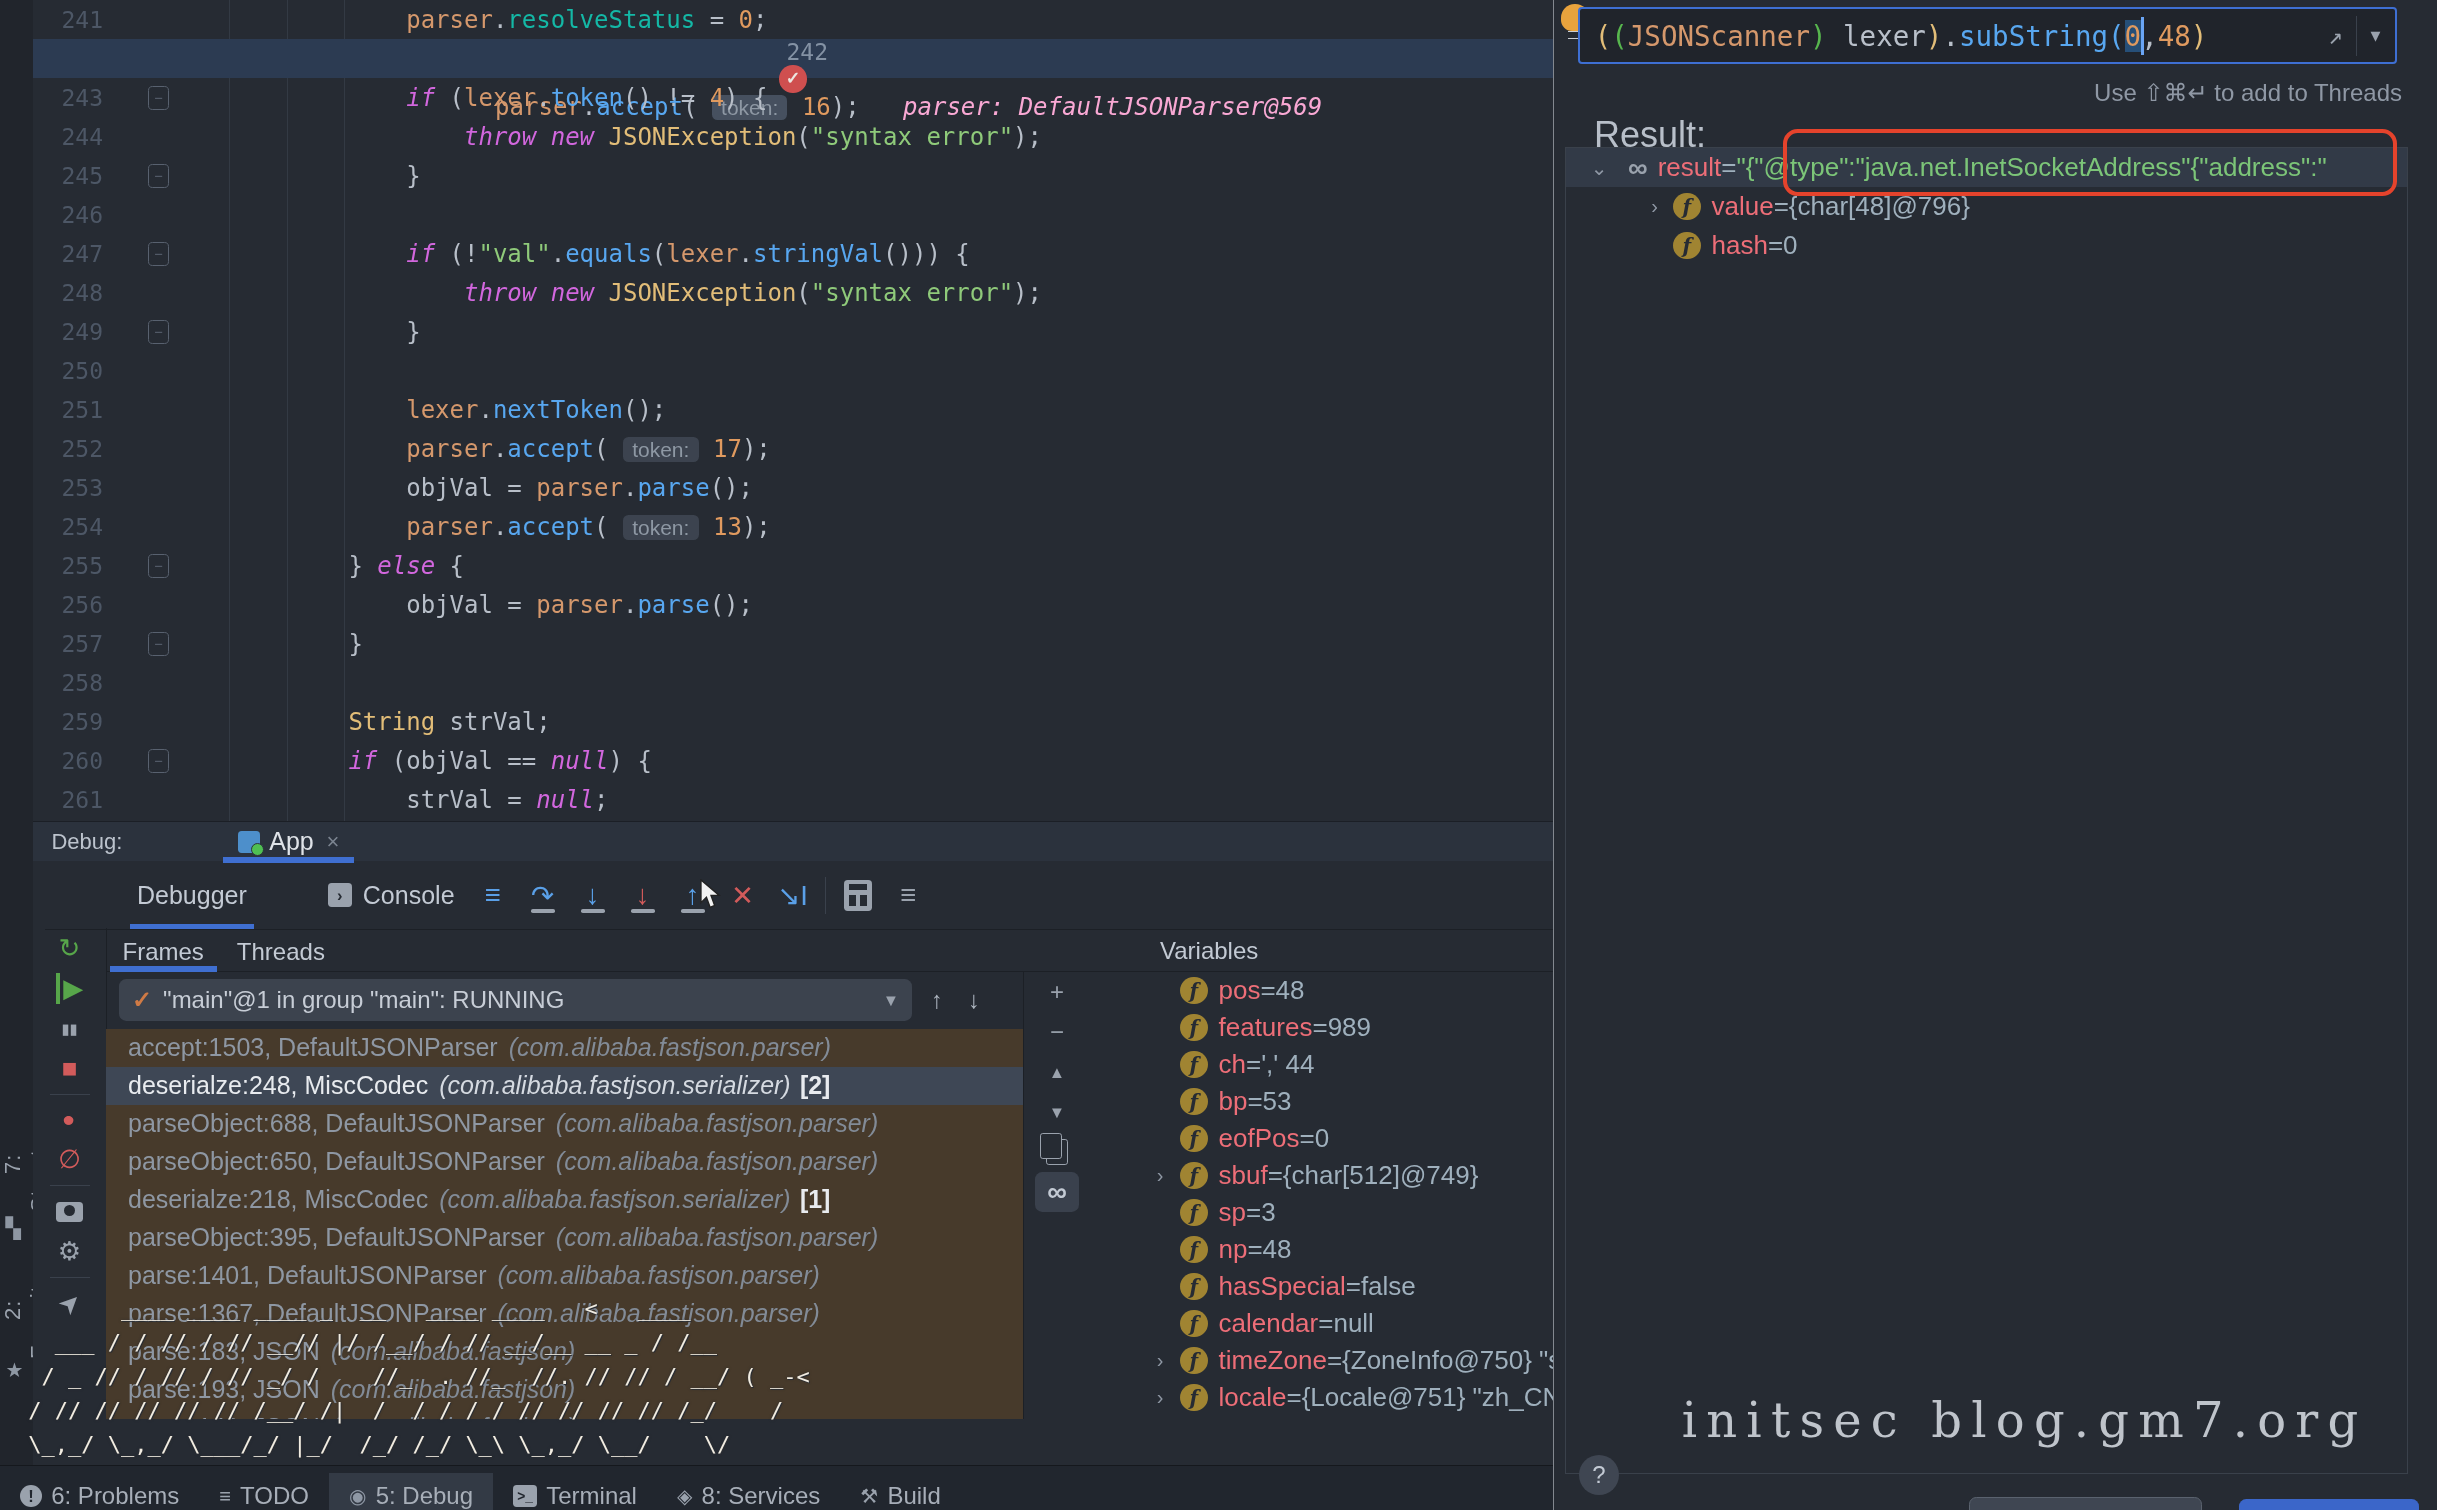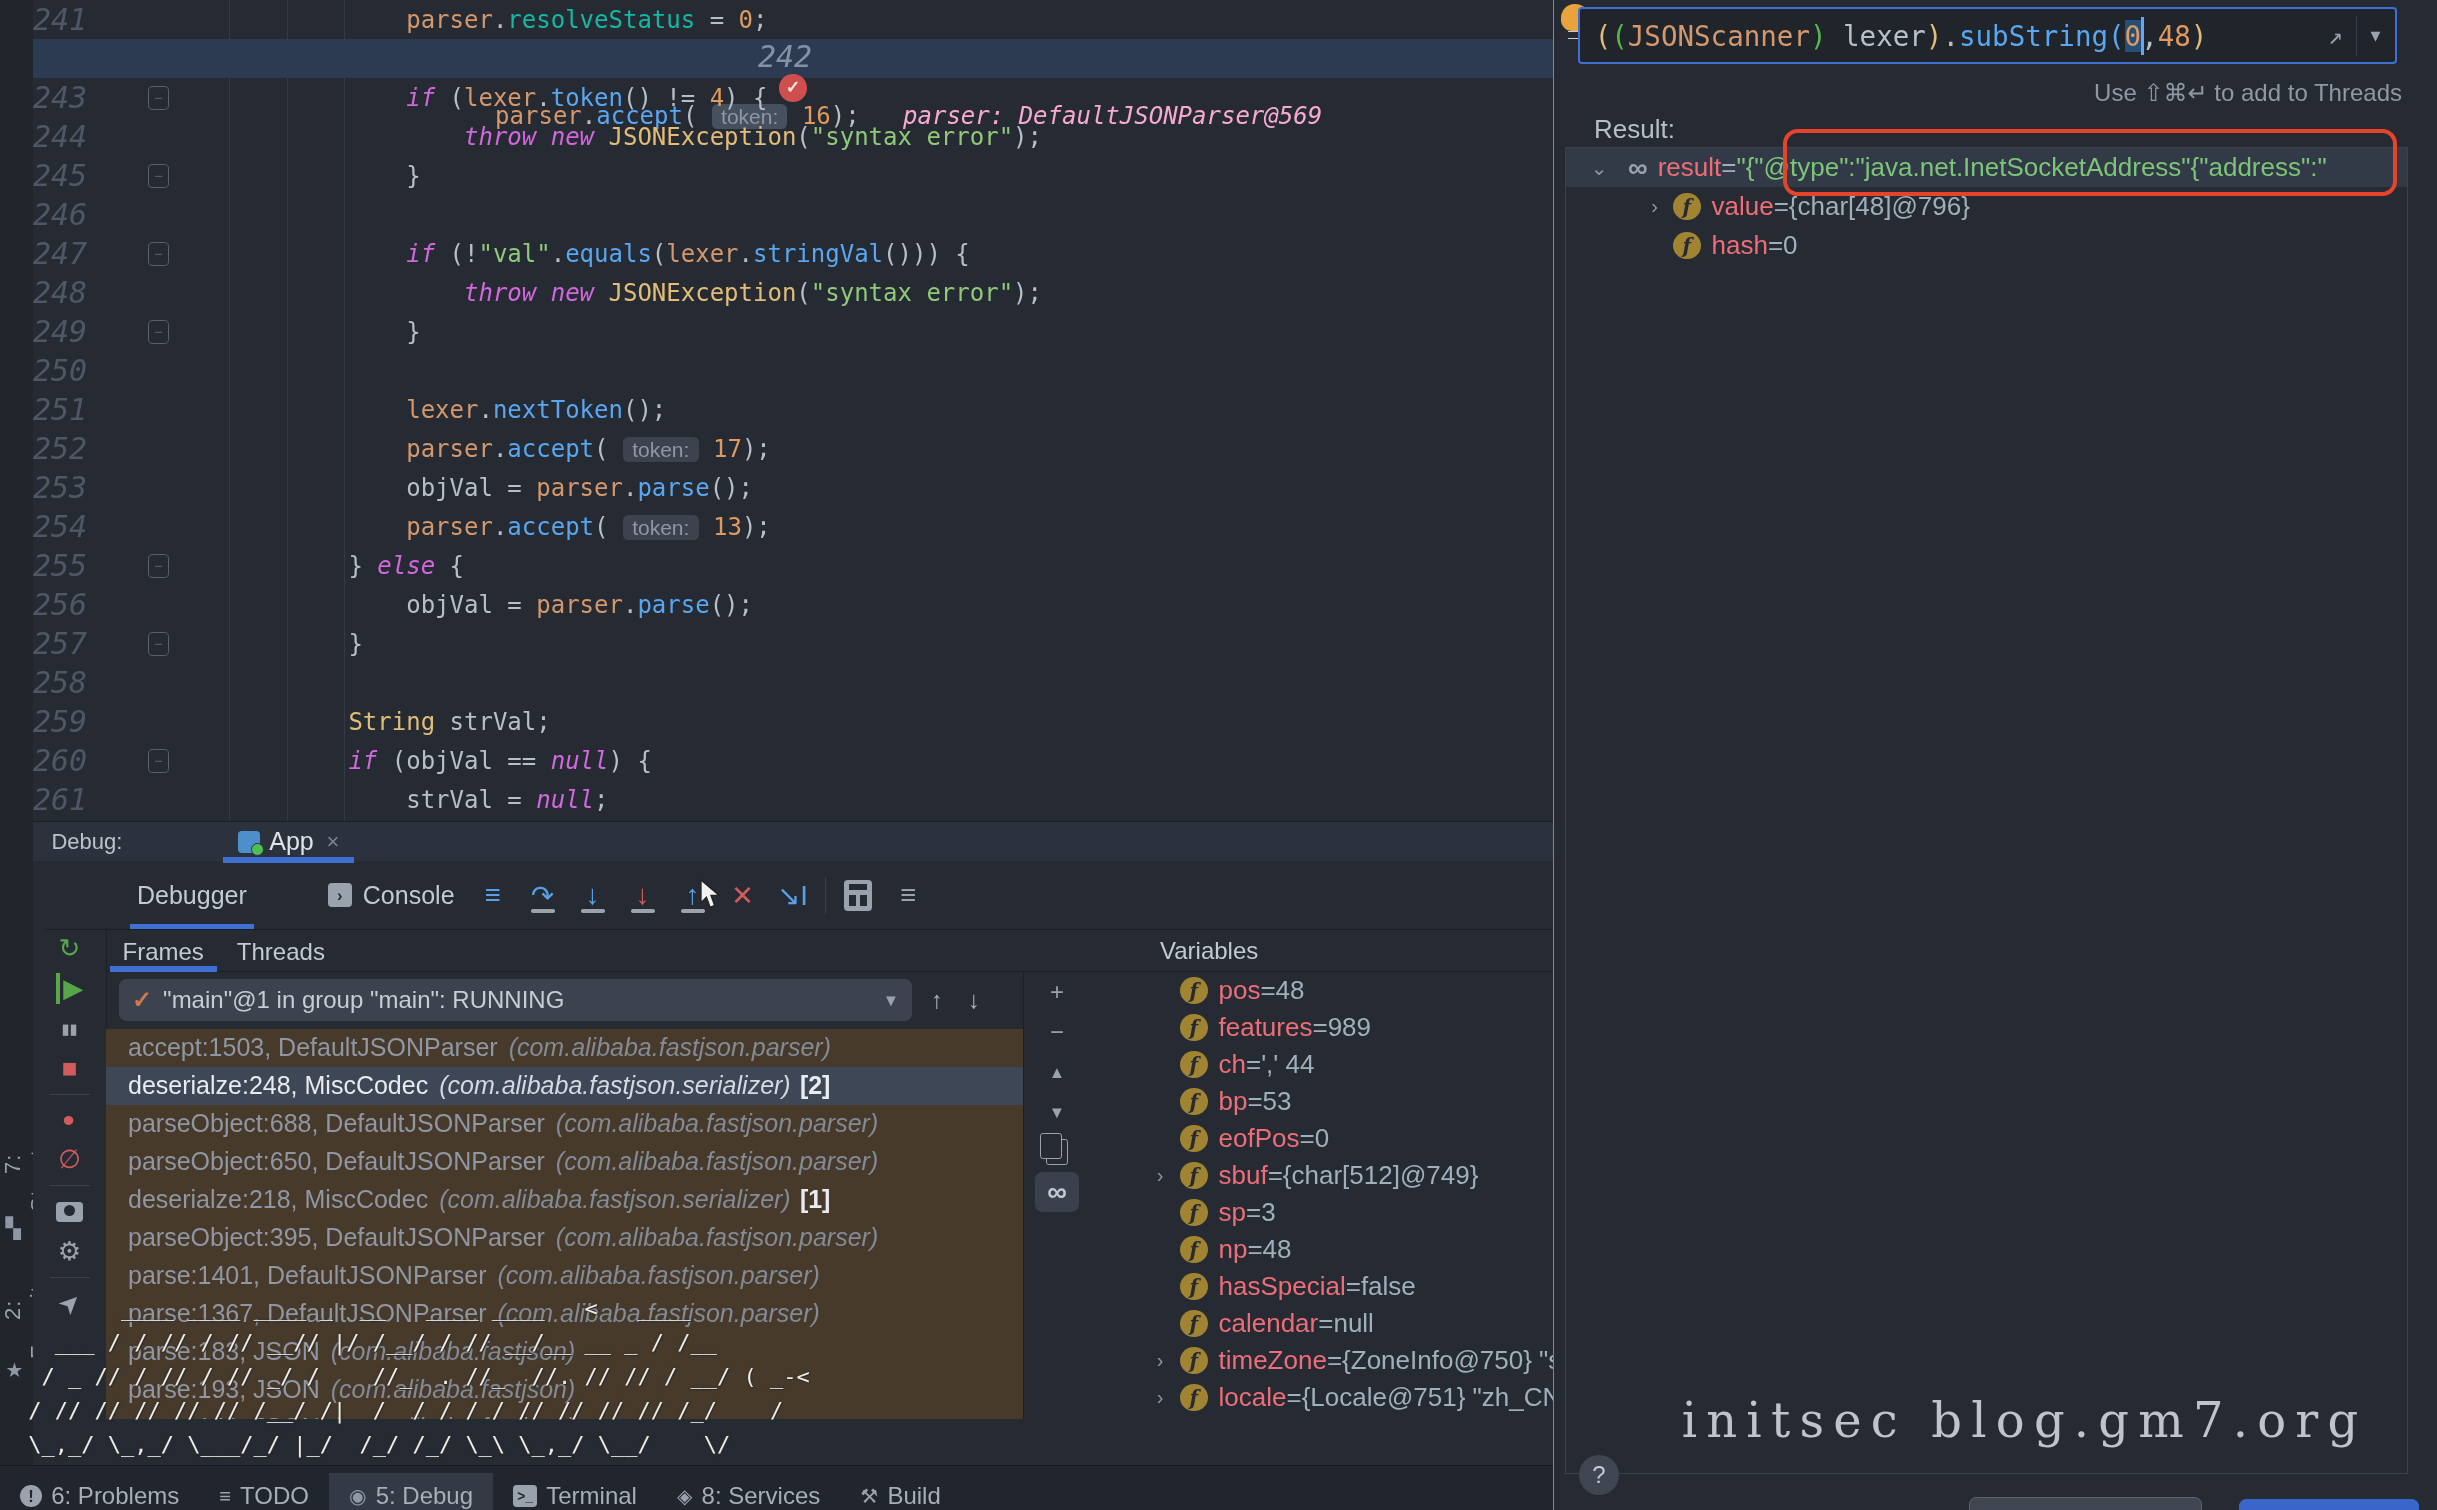--- a/index.html
+++ b/index.html
@@ -8,21 +8,21 @@
   
   .left-strip{position:absolute;left:0;top:0;width:33px;height:1511px;background:#21252c;border-right:0.9px solid #1b1f26;}
   .strip-label{position:absolute;left:0;width:33px;writing-mode:vertical-rl;transform:rotate(180deg);
                color:#9aa2ad;font-size:22px;letter-spacing:0.9px;text-align:center;}
   .strip-icon{position:absolute;left:5.5px;color:#8e97a3;font-size:20px;}
   
   .editor{position:absolute;left:33px;top:0;width:1520px;height:821px;background:#262b33;overflow:hidden;}
   .guide{position:absolute;top:0;bottom:0;width:0.9px;background:#333a44;}
   .crow{position:relative;display:flex;height:39px;align-items:center;}
   .crow.cur{background:#2c3b52;flex-direction:column;}
-  .lnum{width:70px;font-family:"DejaVu Sans Mono",monospace;font-size:30px;color:#4d5766;flex:none;font-style:italic;}
+  .lnum{width:70px;text-align:right;font-family:"DejaVu Sans Mono",monospace;font-size:23px;color:#4d5766;flex:none;}
   .crow.cur .lnum{color:#8492a4;}
   .bpcol{width:39px;flex:none;display:flex;justify-content:center;}
   .foldcol{width:33px;flex:none;display:flex;justify-content:center;}
   .bpdot{width:27.5px;height:27.5px;border-radius:50%;background:#cf4f4f;color:#ece6e0;font-size:17.4px;
          display:flex;align-items:center;justify-content:center;font-weight:bold;}
   .foldm{width:18.4px;height:22px;border:1.8px solid #58616f;border-radius:4.6px;color:#58616f;font-size:14.7px;
          display:flex;align-items:center;justify-content:center;background:#262b33;z-index:2;}
   .ctext{margin:0;font-family:"DejaVu Sans Mono",monospace;font-size:24px;white-space:pre;color:#b8bfc9;}
   .t-d{color:#b8bfc9}.t-o{color:#d5986c}.t-p{color:#14b8a6}.t-b{color:#58a7f0}
   .t-k{color:#d267de;font-style:italic}.t-y{color:#e2bd78}.t-s{color:#8fca7a}.t-n{color:#e09a5f}
@@ -111,21 +111,21 @@
   .expr{position:absolute;left:24px;top:7.3px;width:2372px;max-width:2372px;right:42px;width:auto;height:53px;background:#20242b;
         border:2.8px solid #3e6fd3;border-radius:4px;display:flex;align-items:center;padding:0 14.7px;
         font-family:"DejaVu Sans Mono",monospace;font-size:27.5px;white-space:pre;}
   .e-py{color:#e2bd78}.e-pg{color:#57b64e}.e-pb{color:#58a7f0}.e-cls{color:#d5986c}
   .e-d{color:#b9c0ca}.e-m{color:#58a7f0}.e-n{color:#e09a5f}
   .e-sel{background:#264f78;position:relative;}
   .e-sel:after{content:"";position:absolute;right:-2.8px;top:-2.8px;bottom:-2.8px;width:2.8px;background:#6aa5f5;}
   .expr-right{margin-left:auto;display:flex;align-items:center;gap:13px;color:#9aa2ad;}
   .expr-div{width:1.8px;height:40px;background:#3a414c;}
   .watch-hint{position:absolute;right:37px;top:79px;color:#8f98a5;font-size:24px;}
-  .result-label{position:absolute;left:40px;top:114px;color:#b8bfc9;font-size:26px;}
+  .result-label{position:absolute;left:40px;top:114px;color:#b8bfc9;font-size:36px;}
   .result-box{position:absolute;left:11px;top:147px;right:31px;bottom:37px;border:0.9px solid #3a414b;}
   .rrow{height:39px;display:flex;align-items:center;font-size:26px;white-space:nowrap;}
   .rrow.selected{background:#323a47;}
   .rchev{width:37px;text-align:center;color:#8f98a5;font-size:20px;flex:none;margin-left:14.7px;}
   .rchev.indent{margin-left:70px;}
   .glasses{flex:none;width:40px;color:#9aa2ad;font-size:27.5px;font-weight:bold;text-align:center;}
   .rname{color:#ed6e78;}
   .rval{color:#9fb0bd;}
   .rval.green{color:#7cc578;}
   .result-redbox{position:absolute;left:217px;top:-19px;width:606px;height:59px;border:4.6px solid #e5432c;border-radius:14.7px;z-index:3;}

